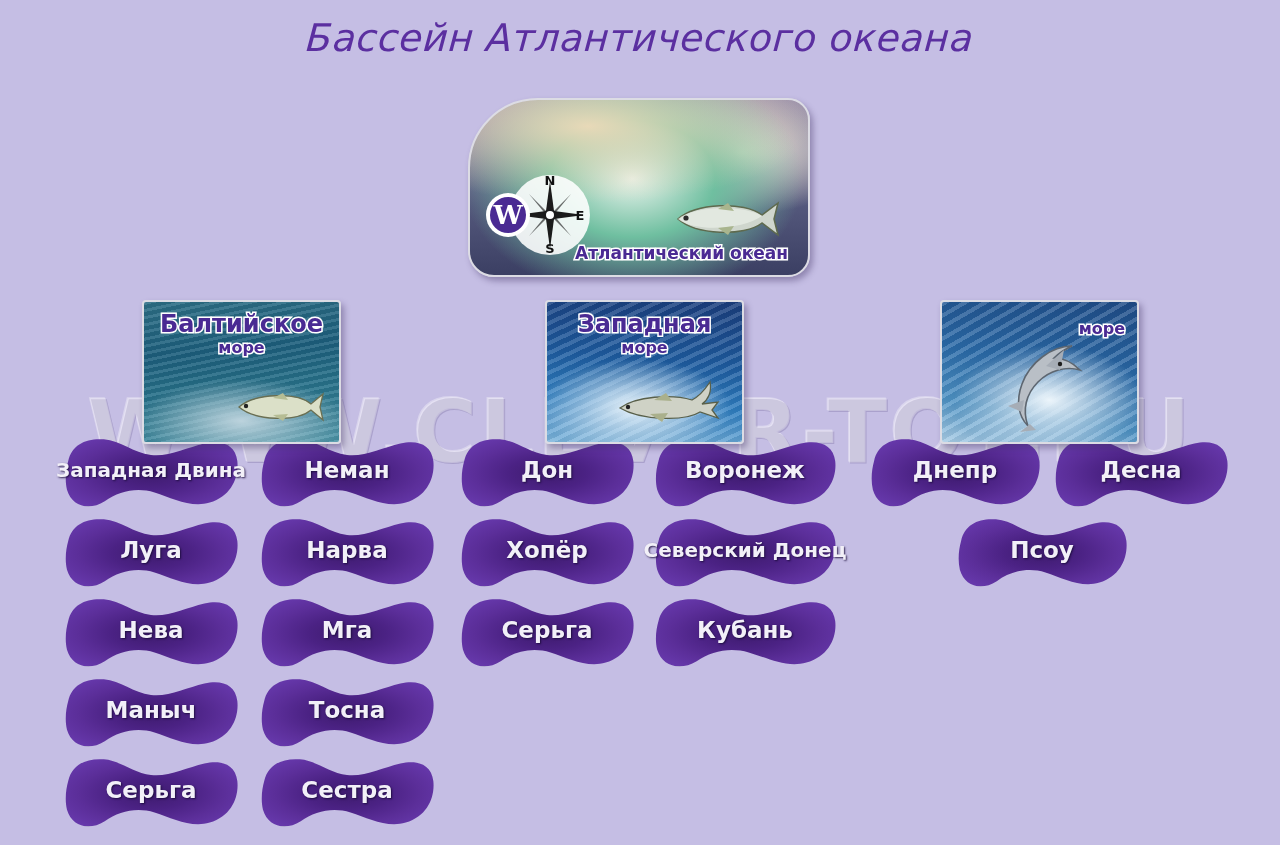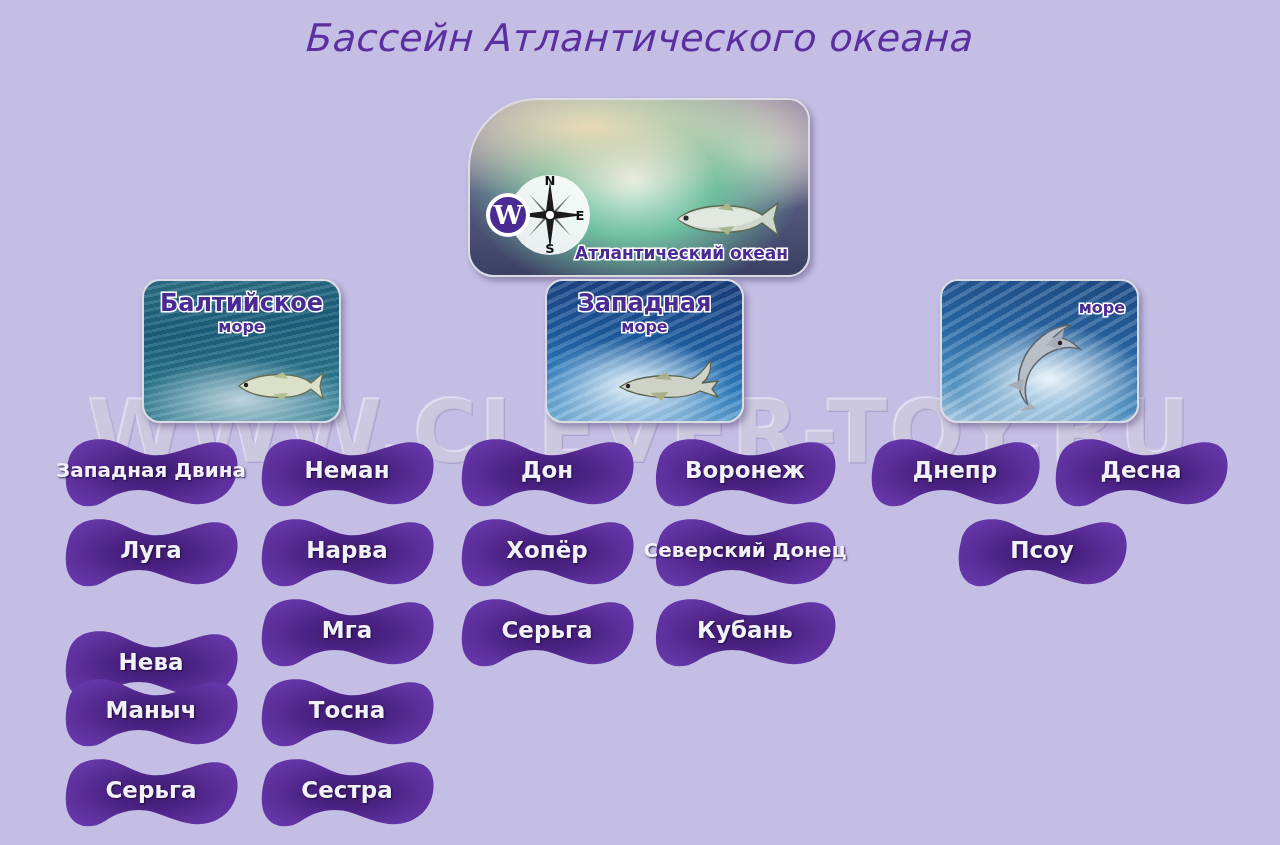--- a/index.html
+++ b/index.html
@@ -92,22 +92,22 @@
     width: auto;
     right: 20px;
     text-align: right;
     font-size: 17px;
   }
 
   
   .sea-card {
     width: 195px;
     height: 140px;
-    top: 279px;
-    border-radius: 18px;
+    top: 300px;
+    border-radius: 4px;
   }
   #sea-card-0 {
     left: 142px;
     background:
       radial-gradient(ellipse 90% 50% at 50% 85%, #bcd3dd 0%, rgba(188,211,221,0) 60%),
       repeating-linear-gradient(168deg, rgba(255,255,255,0.10) 0 3px, rgba(0,0,0,0.06) 3px 7px),
       linear-gradient(175deg, #2d6f86 0%, #1d5f7d 35%, #29748c 65%, #4a93a6 100%);
   }
   #sea-card-1 {
     left: 545px;
@@ -267,21 +267,21 @@
 
 <div id="rivers-layer">
     <div class="river small" style="left: 62px; top: 438px; width: 178px; height: 68px;">
       <div class="blob"></div>
       <span class="river-label">Западная Двина</span>
     </div>
     <div class="river" style="left: 62px; top: 518px; width: 178px; height: 68px;">
       <div class="blob"></div>
       <span class="river-label">Луга</span>
     </div>
-    <div class="river" style="left: 62px; top: 630px; width: 178px; height: 68px;">
+    <div class="river" style="left: 62px; top: 598px; width: 178px; height: 68px;">
       <div class="blob"></div>
       <span class="river-label">Нева</span>
     </div>
     <div class="river" style="left: 62px; top: 678px; width: 178px; height: 68px;">
       <div class="blob"></div>
       <span class="river-label">Маныч</span>
     </div>
     <div class="river" style="left: 62px; top: 758px; width: 178px; height: 68px;">
       <div class="blob"></div>
       <span class="river-label">Серьга</span>

